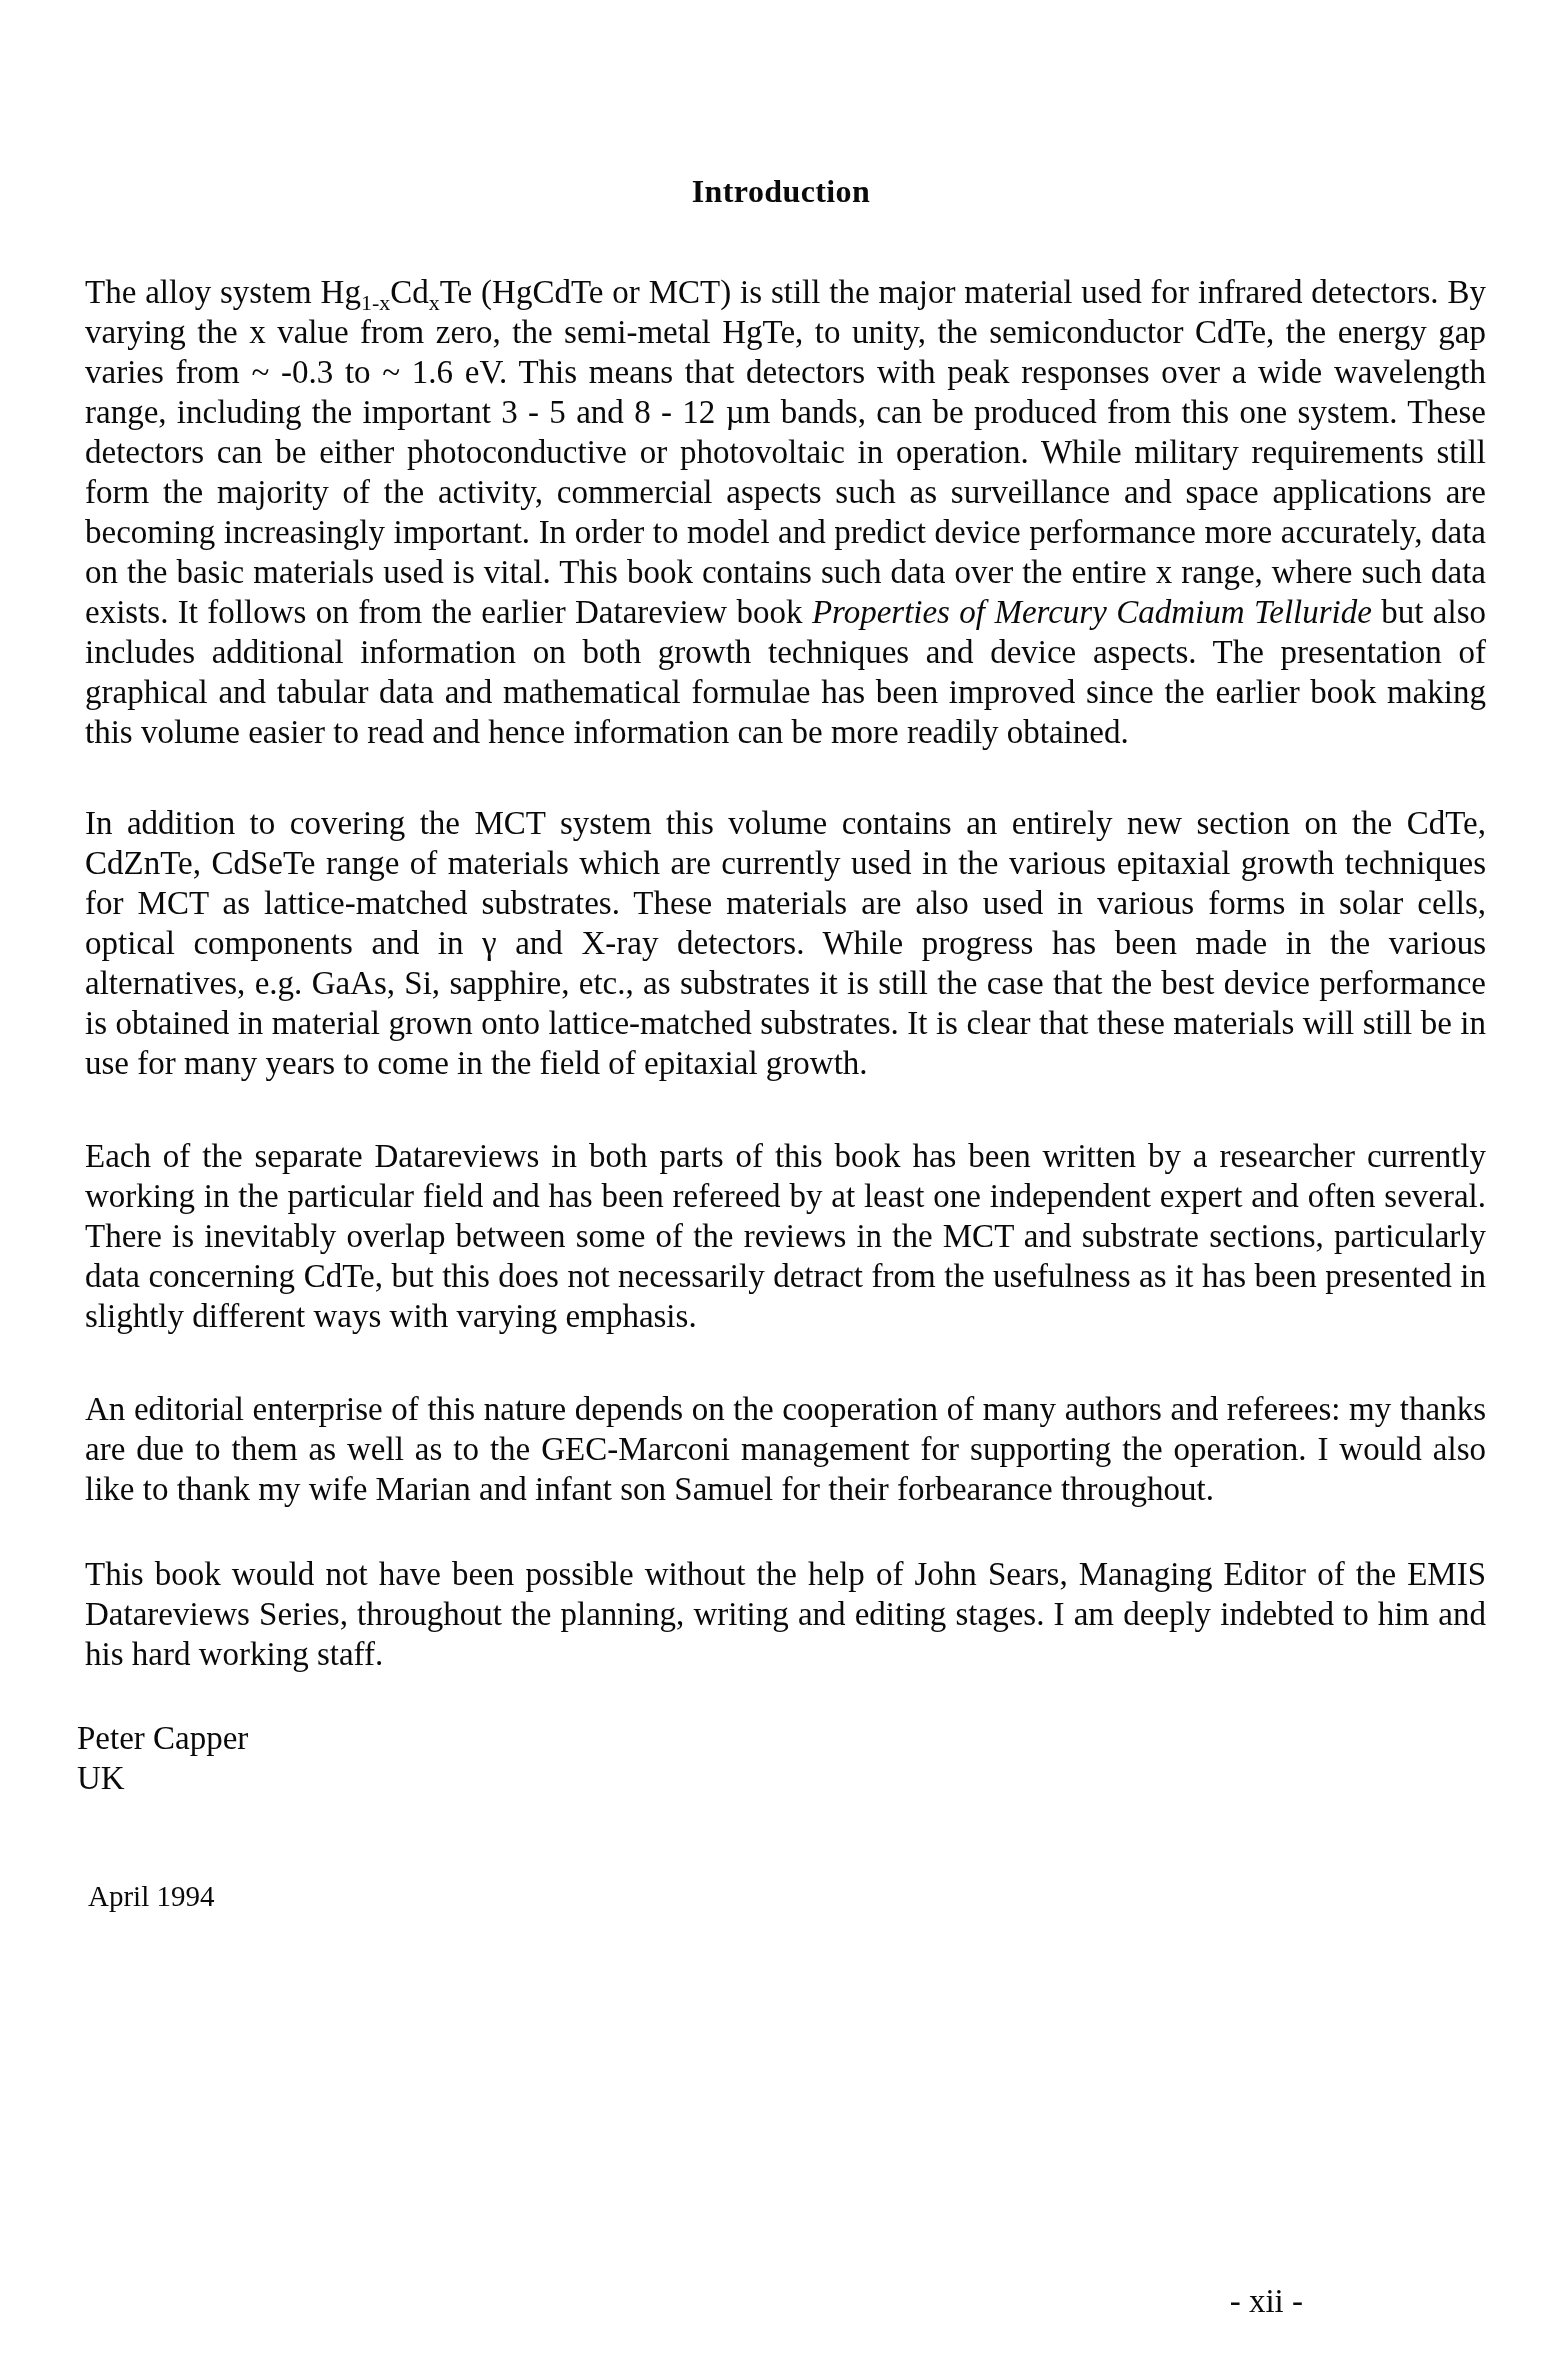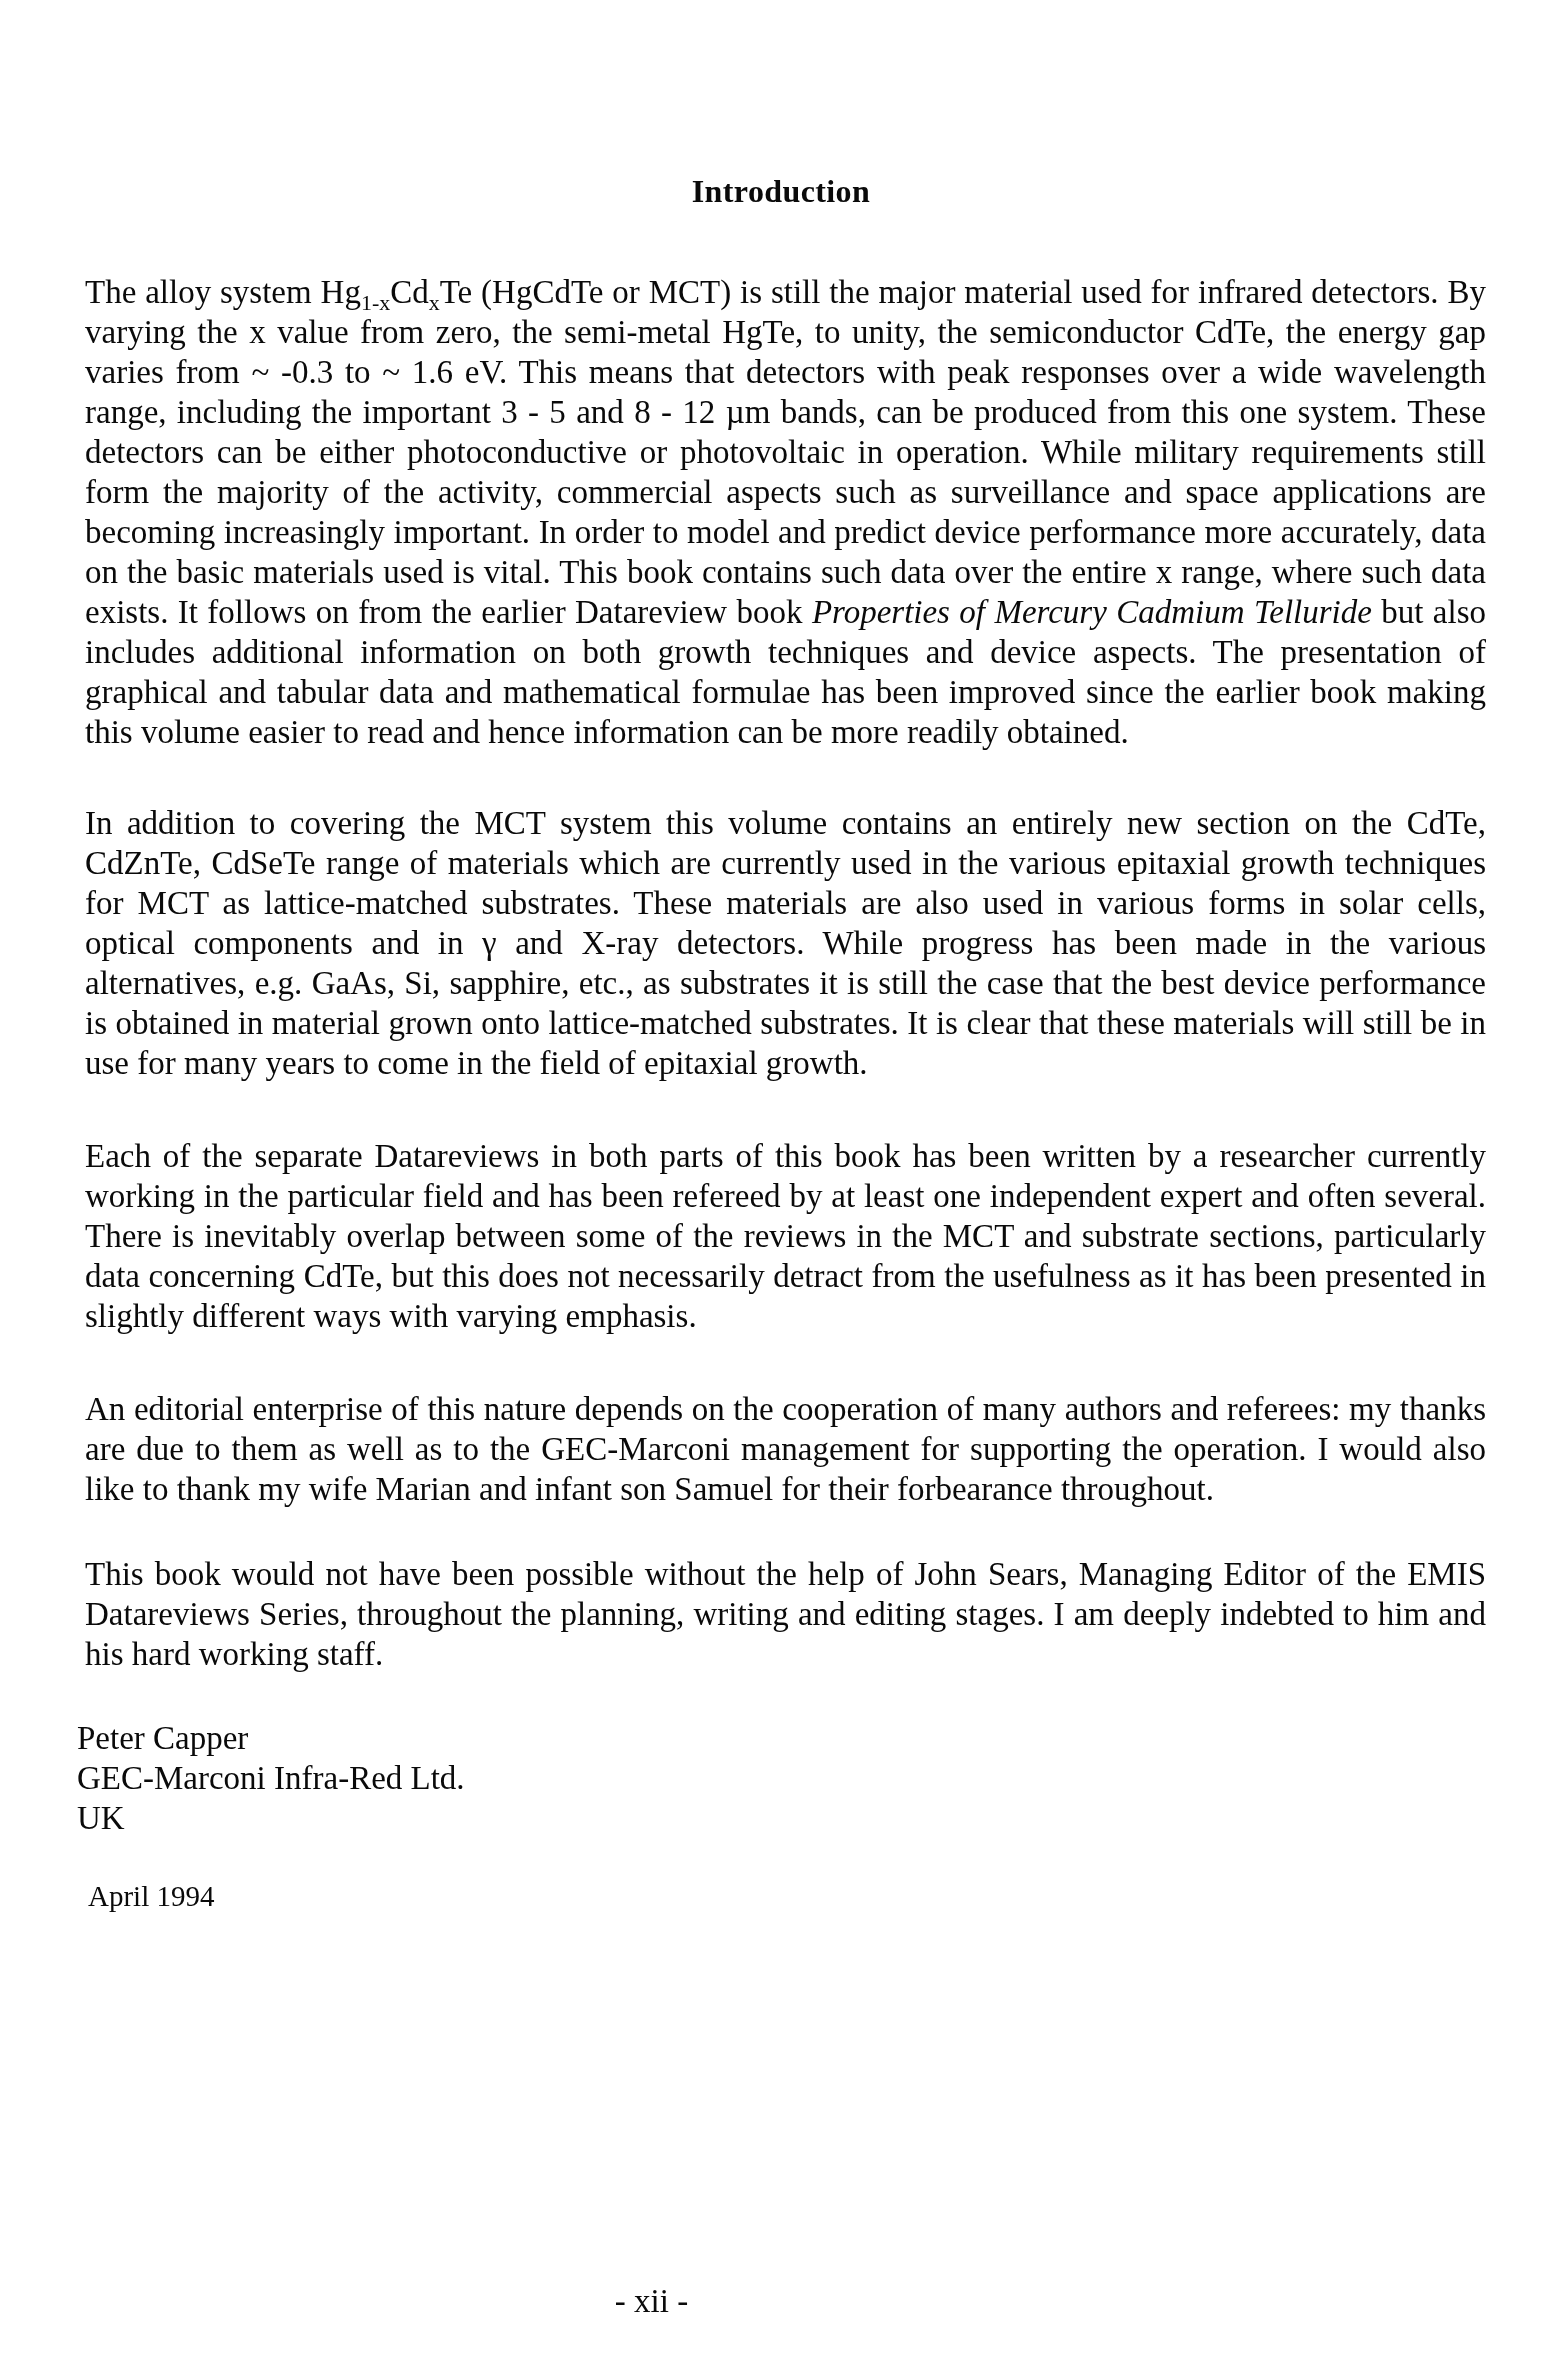--- a/index.html
+++ b/index.html
@@ -28,41 +28,40 @@
     #p5 { top: 1554px; }
     .sig {
       position: absolute; left: 77px; font-size: 33px; line-height: 40px;
       top: 1718px; margin: 0;
     }
     .sig div { white-space: nowrap; }
     .date {
       position: absolute; left: 88px; top: 1876px; font-size: 29px; line-height: 40px;
     }
     .page-number {
-      position: absolute; top: 2282px; left: 0; width: 1303px; text-align: center;
+      position: absolute; top: 2282px; left: 0; width: 1303px; text-align: right;
       font-size: 33px; line-height: 39px;
     }
   </style>
 </head>
 <body>
 
 <h1 class="page-title">Introduction</h1>
 
 <p class="body-text" id="p1"><span>The alloy system Hg</span><span class="sub">1-x</span><span>Cd</span><span class="sub">x</span><span>Te (HgCdTe or MCT) is still the major material used for infrared detectors. By varying the x value from zero, the semi-metal HgTe, to unity, the semiconductor CdTe, the energy gap varies from ~ -0.3 to ~ 1.6 eV.  This means that detectors with peak responses over a wide wavelength range, including the important 3 - 5 and 8 - 12 µm bands, can be produced from this one system.  These detectors can be either photoconductive or photovoltaic in operation.  While military requirements still form the majority of the activity, commercial aspects such as surveillance and space applications are becoming increasingly important.  In order to model and predict device performance more accurately, data on the basic materials used is vital.  This book contains such data over the entire x range, where such data exists.  It follows on from the earlier Datareview book </span><i>Properties of Mercury Cadmium Telluride</i><span> but also includes additional information on both growth techniques and device aspects.  The presentation of graphical and tabular data and mathematical formulae has been improved since the earlier book making this volume easier to read and hence information can be more readily obtained.</span></p>
 
 <p class="body-text" id="p2">In addition to covering the MCT system this volume contains an entirely new section on the CdTe, CdZnTe, CdSeTe range of materials which are currently used in the various epitaxial growth techniques for MCT as lattice-matched substrates.  These materials are also used in various forms in solar cells, optical components and in γ and X-ray detectors.  While progress has been made in the various alternatives, e.g. GaAs, Si, sapphire, etc., as substrates it is still the case that the best device performance is obtained in material grown onto lattice-matched substrates.  It is clear that these materials will still be in use for many years to come in the field of epitaxial growth.</p>
 
 <p class="body-text" id="p3">Each of the separate Datareviews in both parts of this book has been written by a researcher currently working in the particular field and has been refereed by at least one independent expert and often several.  There is inevitably overlap between some of the reviews in the MCT and substrate sections, particularly data concerning CdTe, but this does not necessarily detract from the usefulness as it has been presented in slightly different ways with varying emphasis.</p>
 
 <p class="body-text" id="p4">An editorial enterprise of this nature depends on the cooperation of many authors and referees: my thanks are due to them as well as to the GEC-Marconi management for supporting the operation.  I would also like to thank my wife Marian and infant son Samuel for their forbearance throughout.</p>
 
 <p class="body-text" id="p5">This book would not have been possible without the help of John Sears, Managing Editor of the EMIS Datareviews Series, throughout the planning, writing and editing stages.  I am deeply indebted to him and his hard working staff.</p>
 
 <div class="sig">
   <div>Peter Capper</div>
-  <div>GEC-Marconi Infra-Red Ltd.</div>
   <div>UK</div>
 </div>
 
 <div class="date">April 1994</div>
 
 <div class="page-number">- xii -</div>
 
 
 </body></html>

